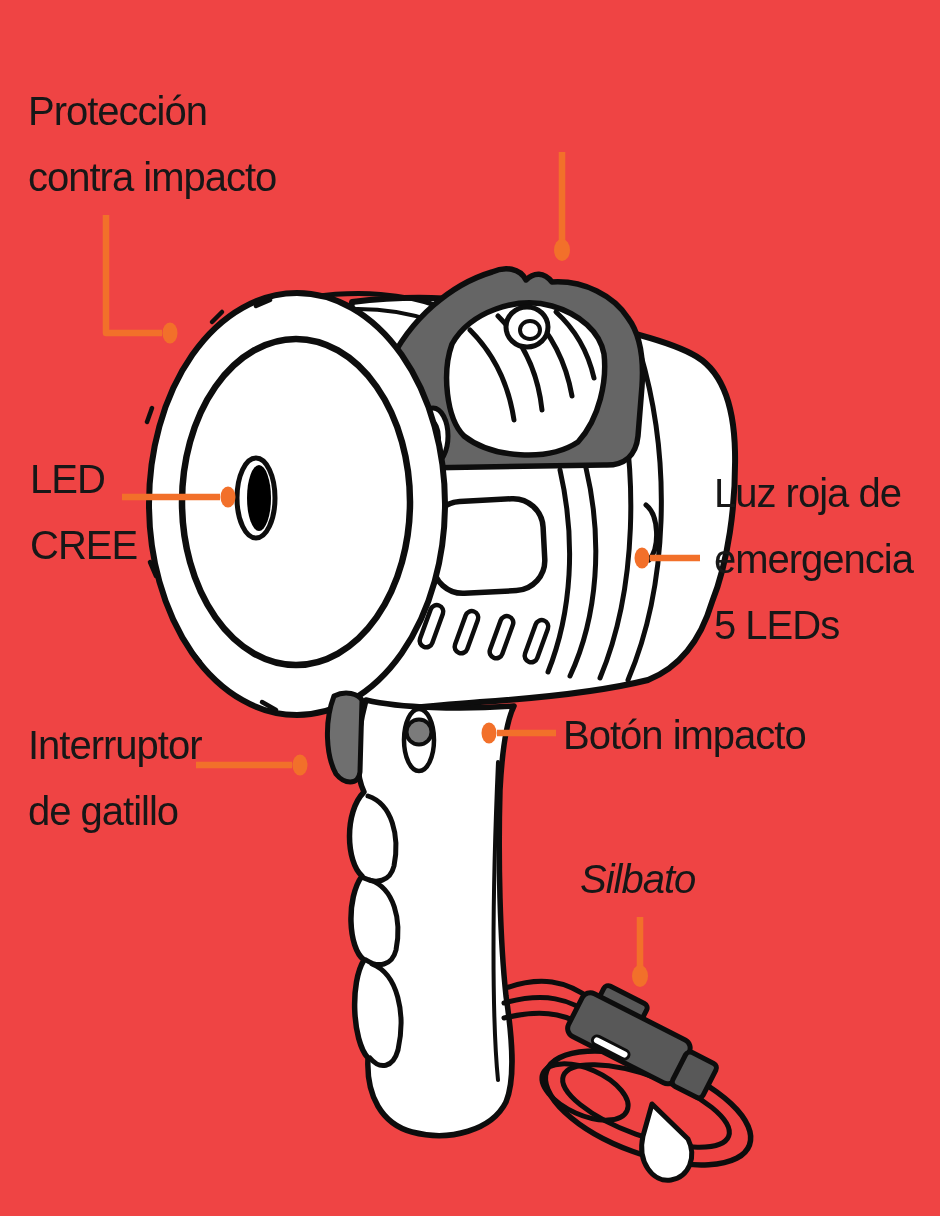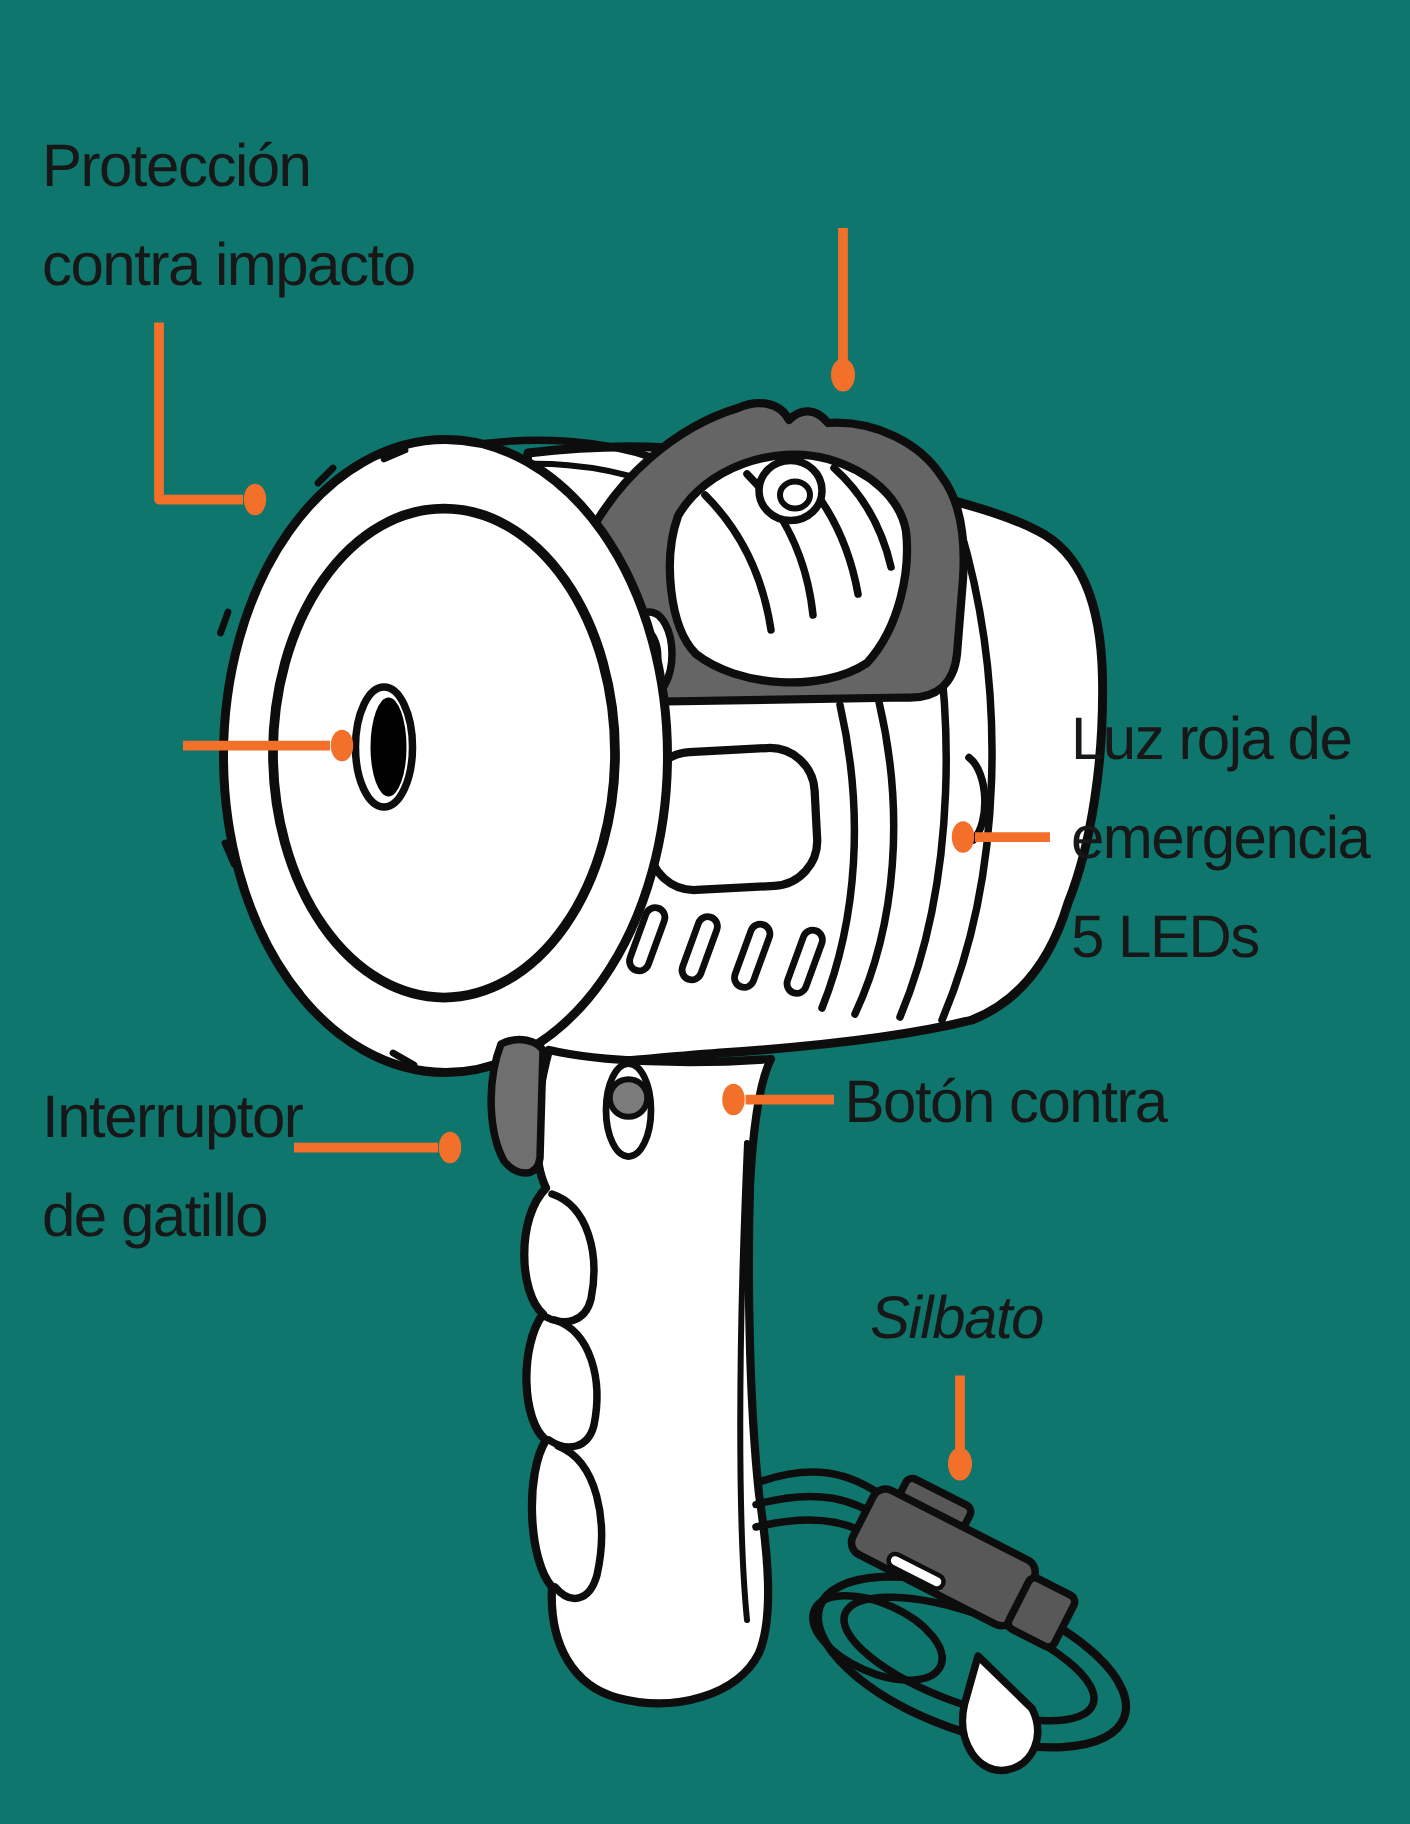--- a/index.html
+++ b/index.html
@@ -1,17 +1,17 @@
 <!DOCTYPE html>
 <html><head>
 <meta charset="utf-8">
 <style>
   html,body{margin:0;padding:0;background:#ffffff;}
   .stage{
-    position:relative;width:940px;height:1216px;background:#0f766e;overflow:hidden;
+    position:relative;width:940px;height:1216px;background:#ef4444;overflow:hidden;
     font-family:"Liberation Sans", sans-serif;
   }
   .art{position:absolute;left:0;top:0;width:940px;height:1216px;}
   .lbl{
     position:absolute;color:#171717;font-size:40px;line-height:66px;
     letter-spacing:-1px;white-space:pre-line;font-weight:400;
   }
   #lbl-proteccion{left:28px;top:78px;}
   #lbl-soporte{left:562px;top:74px;transform:translateX(-50%);white-space:nowrap;}
   #lbl-led{left:30px;top:446px;}
@@ -151,20 +151,22 @@
       </g>
       <g>
         <path d="M640,917 L640,966" fill="none"></path>
         <ellipse cx="640" cy="976" rx="8" ry="11" stroke="none"></ellipse>
       </g>
     </g>
   </svg>
 
   <div class="lbl" id="lbl-proteccion">Protección
 contra impacto</div>
+  <div class="lbl" id="lbl-led">LED
+CREE</div>
   <div class="lbl" id="lbl-luz">Luz roja de
 emergencia
 5 LEDs</div>
   <div class="lbl" id="lbl-interruptor">Interruptor
 de gatillo</div>
-  <div class="lbl" id="lbl-boton">Botón contra</div>
+  <div class="lbl" id="lbl-boton">Botón impacto</div>
   <div class="lbl" id="lbl-silbato">Silbato</div>
 </div>
 
 </body></html>

